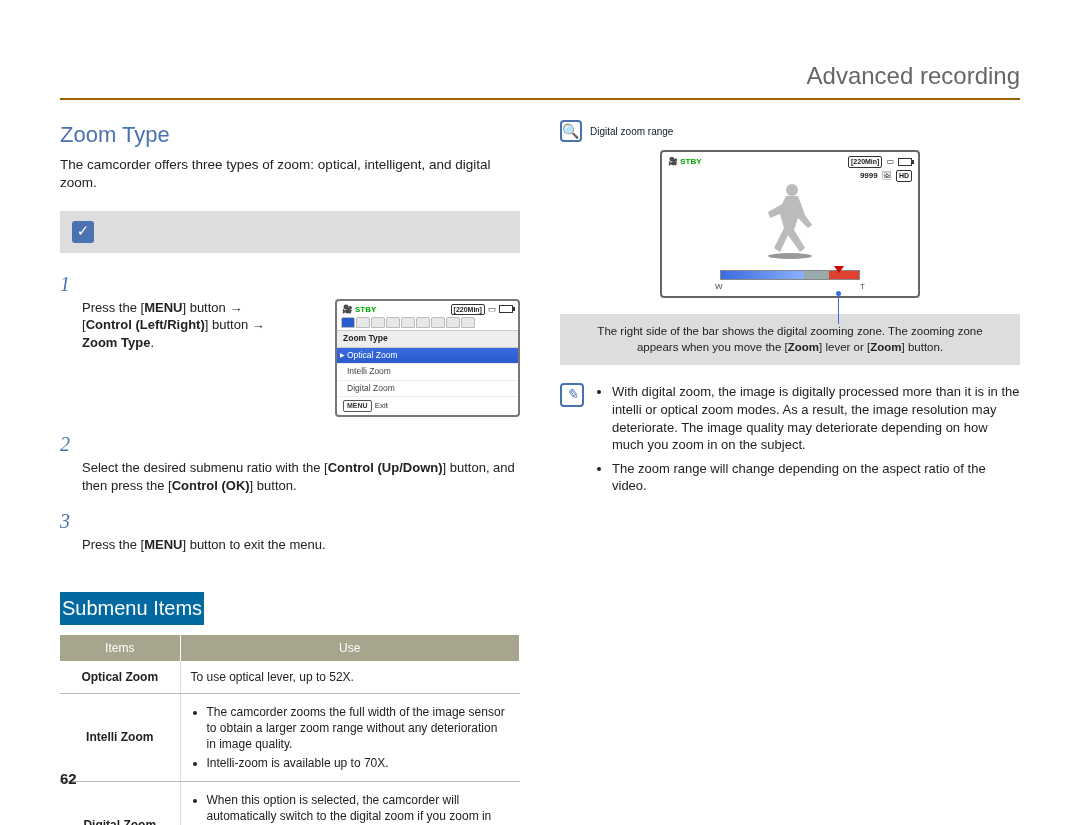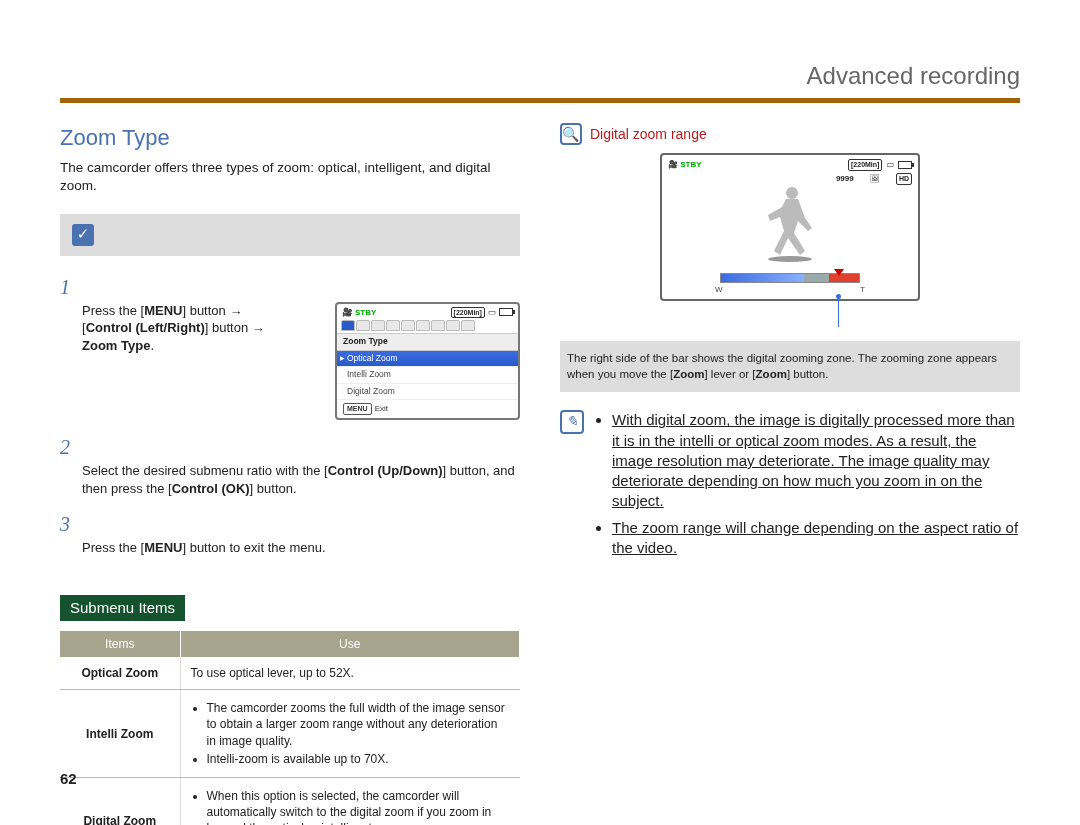--- a/index.html
+++ b/index.html
@@ -15,21 +15,21 @@
   }
   .page {
     padding: 60px 60px 40px 60px;
   }
   .header-title {
     text-align: right;
     font-size: 24px;
     color: #666;
     font-weight: 400;
     padding-bottom: 6px;
-    border-bottom: 5px solid #a16207;
+    border-bottom: 2px solid #a16207;
     margin-bottom: 20px;
   }
   .columns {
     display: flex;
     gap: 40px;
   }
   .col { flex: 1; }
   .section-title {
     color: #4a72b0;
     font-size: 22px;
@@ -122,24 +122,24 @@
     padding:3px 6px; font-size:8px; color:#333;
   }
   .menu-exit .mbtn{
     display:inline-block; border:1px solid #555;
     border-radius:2px; padding:0 3px; font-size:7px;
     font-weight:700; margin-right:3px;
   }
 
   .submenu-badge {
     display:inline-block;
-    background:#14532d;
+    background:#0369a1;
     color:#fff;
-    font-size:15px;
-    padding:3px 10px;
+    font-size:20px;
+    padding:3px 2px;
     margin: 24px 0 10px 0;
   }
   .sub-table { width:100%; border-collapse:collapse; font-size:12px; }
   .sub-table th {
     background:#a7a58e; color:#fff; font-weight:400;
     padding:5px 8px; text-align:center;
     border-right:1px solid #fff;
   }
   .sub-table td {
     border-bottom:1px solid #bbb;
@@ -153,31 +153,31 @@
   .sub-table ul { list-style:disc; padding-left:16px; }
   .sub-table ul li { margin:2px 0; }
 
   
   .sub-heading-row { display:flex; align-items:center; margin-bottom:8px;}
   .q-icon {
     width:22px;height:22px;border:2px solid #4a72b0;border-radius:4px;
     color:#4a72b0; display:inline-flex; align-items:center; justify-content:center;
     font-size:14px; margin-right:8px; flex-shrink:0;
   }
-  .sub-heading { color:#b91c1c; font-size:14px; }
+  .sub-heading { color:#0f172a; font-size:10px; }
   .display-box {
     border:2px solid #666; border-radius:4px;
     width:260px; height:148px;
     margin: 0 auto 8px auto;
     position:relative;
     background:#fff;
   }
   .db-top { position:absolute; top:4px; left:6px; right:6px; display:flex; justify-content:space-between; font-size:8px; align-items:center;}
   .db-top-right { display:flex; gap:4px; align-items:center; }
-  .db-second { position:absolute; top:18px; right:6px; display:flex; gap:16px; align-items:center; font-size:8px;}
+  .db-second { position:absolute; top:18px; right:6px; display:flex; gap:4px; align-items:center; font-size:8px;}
   .figure {
     position:absolute; left:50%; top:28px; transform:translateX(-50%);
     width:80px; height:80px;
   }
   .zoombar {
     position:absolute; bottom:16px; left:50%; transform:translateX(-50%);
     width:140px; height:10px;
     background:#fff;
     border:1px solid #888;
   }
@@ -194,30 +194,31 @@
     position:absolute; left:50%; width:1px; height:30px;
     background:#3a6be0;
     bottom:-26px;
     margin-left:48px;
   }
   .pointer-dot{
     position:absolute; width:5px;height:5px;border-radius:50%;background:#3a6be0;
     left:-2px; top:-3px;
   }
   .caption-box {
-    background:#ddd; padding:10px 7px; font-size:11.5px;
-    margin-top:40px;
+    background:#ddd; padding:10px 21px; font-size:11.5px;
+    margin-top:16px;
+    text-align:center;
   }
   .info-row{ display:flex; margin-top:18px; gap:10px;}
   .info-icon{
     width:24px;height:24px;border:2px solid #4a72b0;border-radius:4px;
     color:#4a72b0;display:inline-flex;align-items:center;justify-content:center;
     font-style:italic; font-family:serif; font-size:14px; flex-shrink:0;
   }
-  .info-list{ list-style:disc; padding-left:18px; font-size:15px;text-decoration:underline;}
+  .info-list{ list-style:disc; padding-left:18px; font-size:13px;}
   .info-list li{ margin-bottom:6px;}
 
   .page-number{
     position:absolute; bottom:36px; left:60px;
     font-size:15px; font-weight:700;
   }
 </style>
 </head>
 <body>
 

